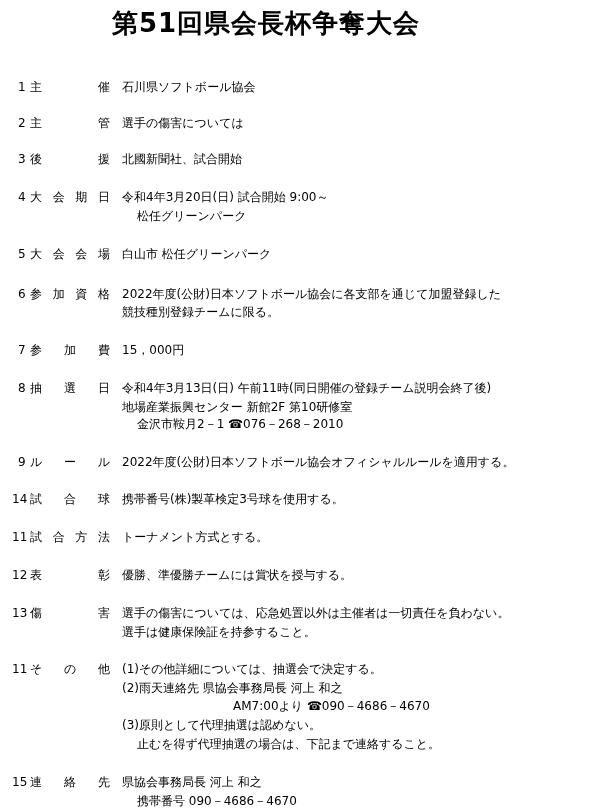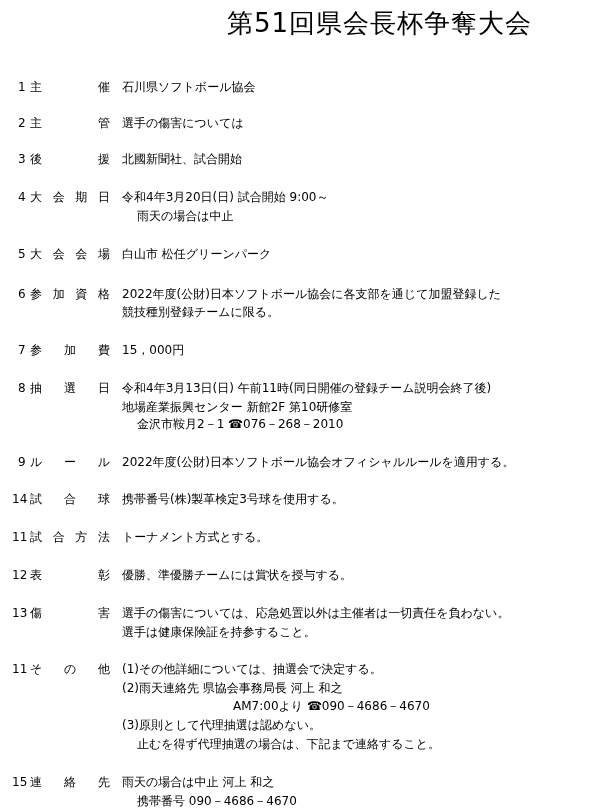--- a/index.html
+++ b/index.html
@@ -1,19 +1,19 @@
 <!DOCTYPE html>
 <html><head>
 <meta charset="utf-8">
 <style>
   html, body { margin: 0; padding: 0; background: #ffffff; }
   body { width: 600px; height: 811px; position: relative; overflow: hidden;
          font-family: "DejaVu Sans", "Liberation Sans", sans-serif; color: #000; }
-  .title { position: absolute; left: 0; top: 6px; width: 532px; text-align: right;
-           font-size: 26px; letter-spacing: 1px; font-weight: normal; }
+  .title { position: absolute; left: 0; top: 6px; width: 532px; text-align: center;
+           font-size: 26px; letter-spacing: 1px; font-weight: bold; }
   .row { position: absolute; left: 0; width: 600px; font-size: 12px; line-height: 18px; }
   .num { position: absolute; left: 18px; width: 18px; text-align: left; }
   .label { position: absolute; left: 30px; width: 80px; display: flex; justify-content: space-between; }
   .val { position: absolute; left: 122px; white-space: nowrap; }
   .line { position: absolute; white-space: nowrap; font-size: 12px; line-height: 18px; }
 </style>
 </head>
 <body>
 
 <div class="title">第51回県会長杯争奪大会</div>
@@ -47,21 +47,21 @@
 <div class="row" style="top:188px">
   <span class="num">4</span>
   <span class="label">
       <span>大</span>
       <span>会</span>
       <span>期</span>
       <span>日</span>
     </span>
   <span class="val">令和4年3月20日(日) 試合開始  9:00～</span>
 </div>
-<div class="line" style="top:207px; left:137px">雨天の場合は中止</div>
+<div class="line" style="top:207px; left:137px">松任グリーンパーク</div>
 
 <div class="row" style="top:245px">
   <span class="num">5</span>
   <span class="label">
       <span>大</span>
       <span>会</span>
       <span>会</span>
       <span>場</span>
     </span>
   <span class="val">白山市  松任グリーンパーク</span>
@@ -165,15 +165,15 @@
 <div class="line" style="top:716px; left:122px">(3)原則として代理抽選は認めない。</div>
 <div class="line" style="top:735px; left:137px">止むを得ず代理抽選の場合は、下記まで連絡すること。</div>
 
 <div class="row" style="top:773px">
   <span class="num" style="left:12px">15</span>
   <span class="label">
       <span>連</span>
       <span>絡</span>
       <span>先</span>
     </span>
-  <span class="val">雨天の場合は中止    河上  和之</span>
+  <span class="val">県協会事務局長    河上  和之</span>
 </div>
 <div class="line" style="top:792px; left:137px">携帯番号          090－4686－4670</div>
 
 </body></html>

